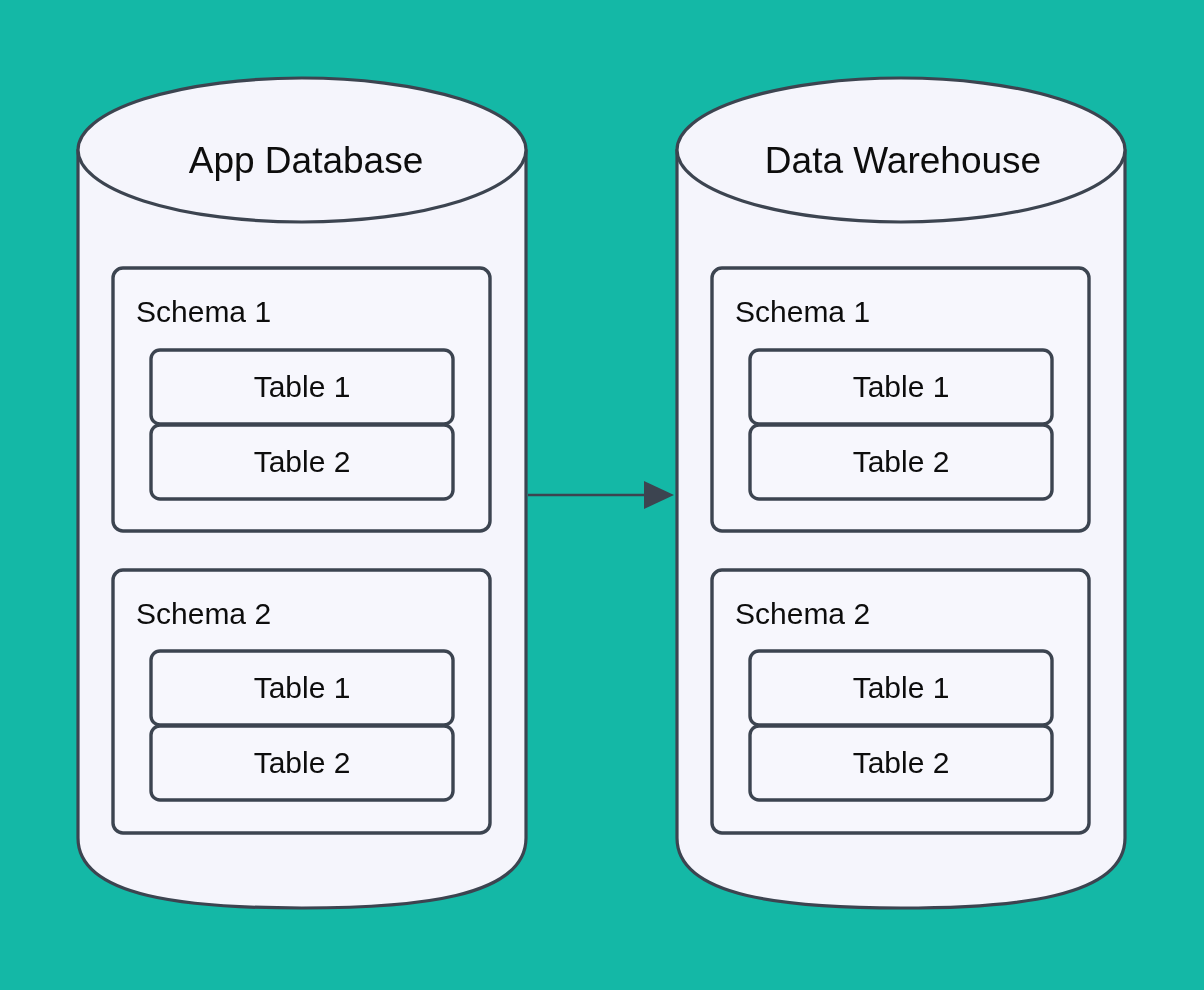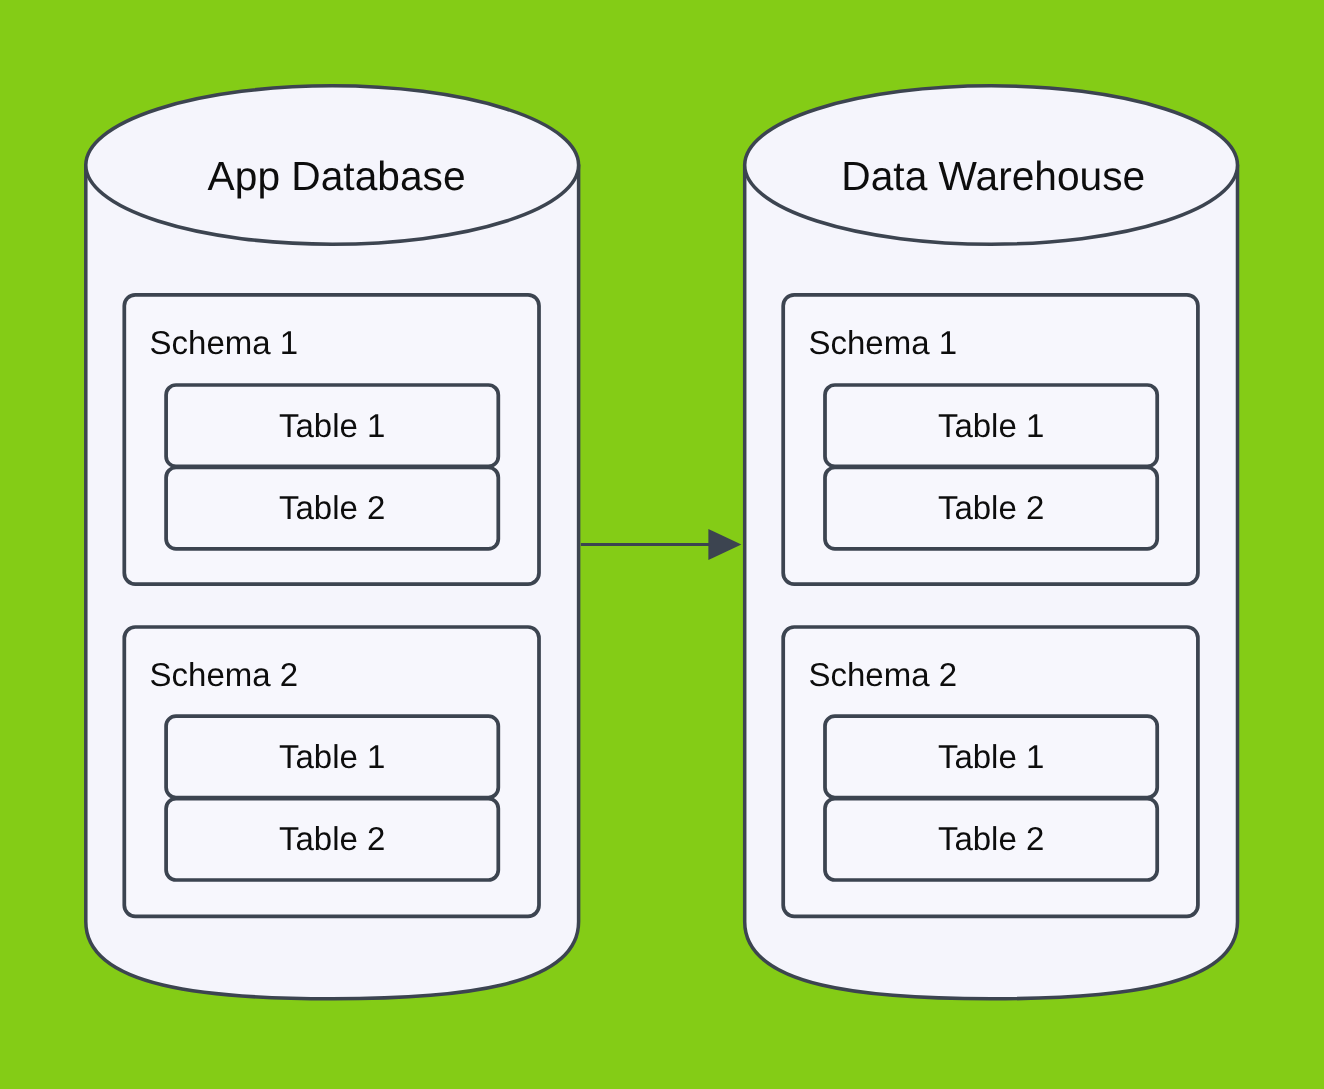--- a/index.html
+++ b/index.html
@@ -10,21 +10,21 @@
   body {
     width: 1204px;
     height: 990px;
     font-family: "Liberation Sans", sans-serif;
     overflow: hidden;
   }
   #diagram-root {
     position: relative;
     width: 1204px;
     height: 990px;
-    background: #84cc16;
+    background: #14b8a6;
   }
   svg.diagram-canvas {
     display: block;
     width: 1204px;
     height: 990px;
   }
   .cyl-shape {
     fill: #f5f5fc;
     stroke: #3c4450;
     stroke-width: 3.2;

